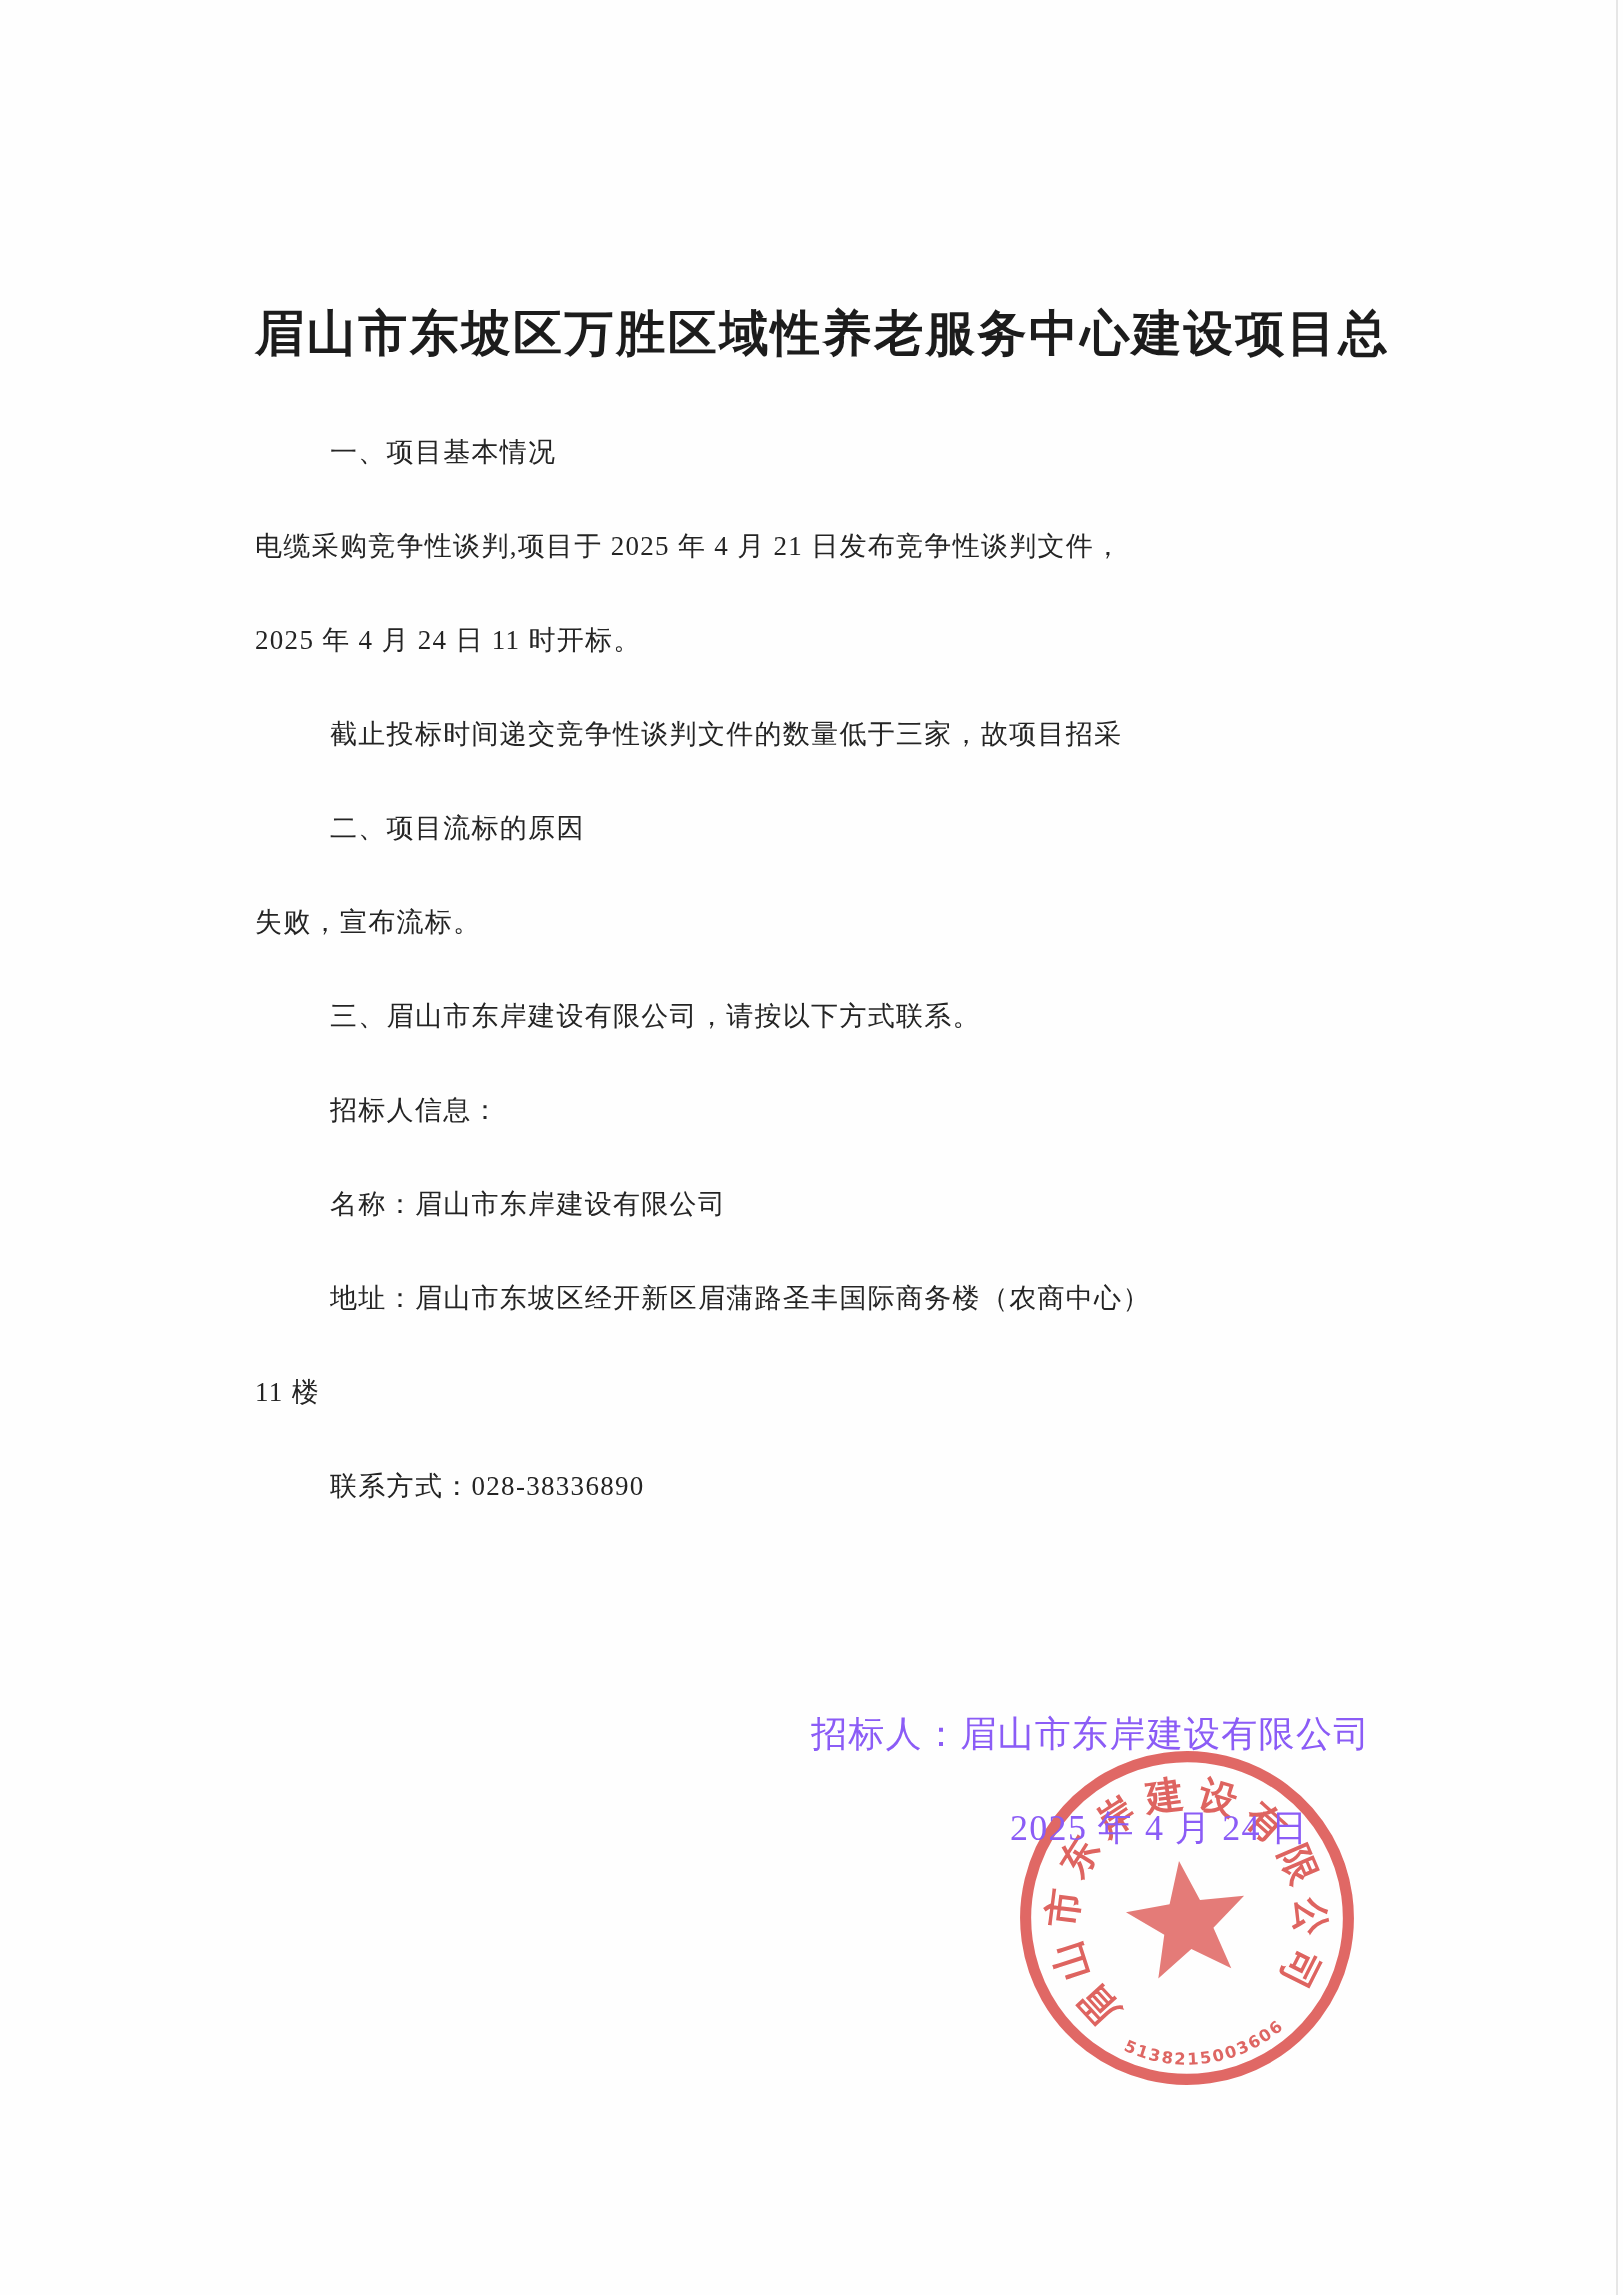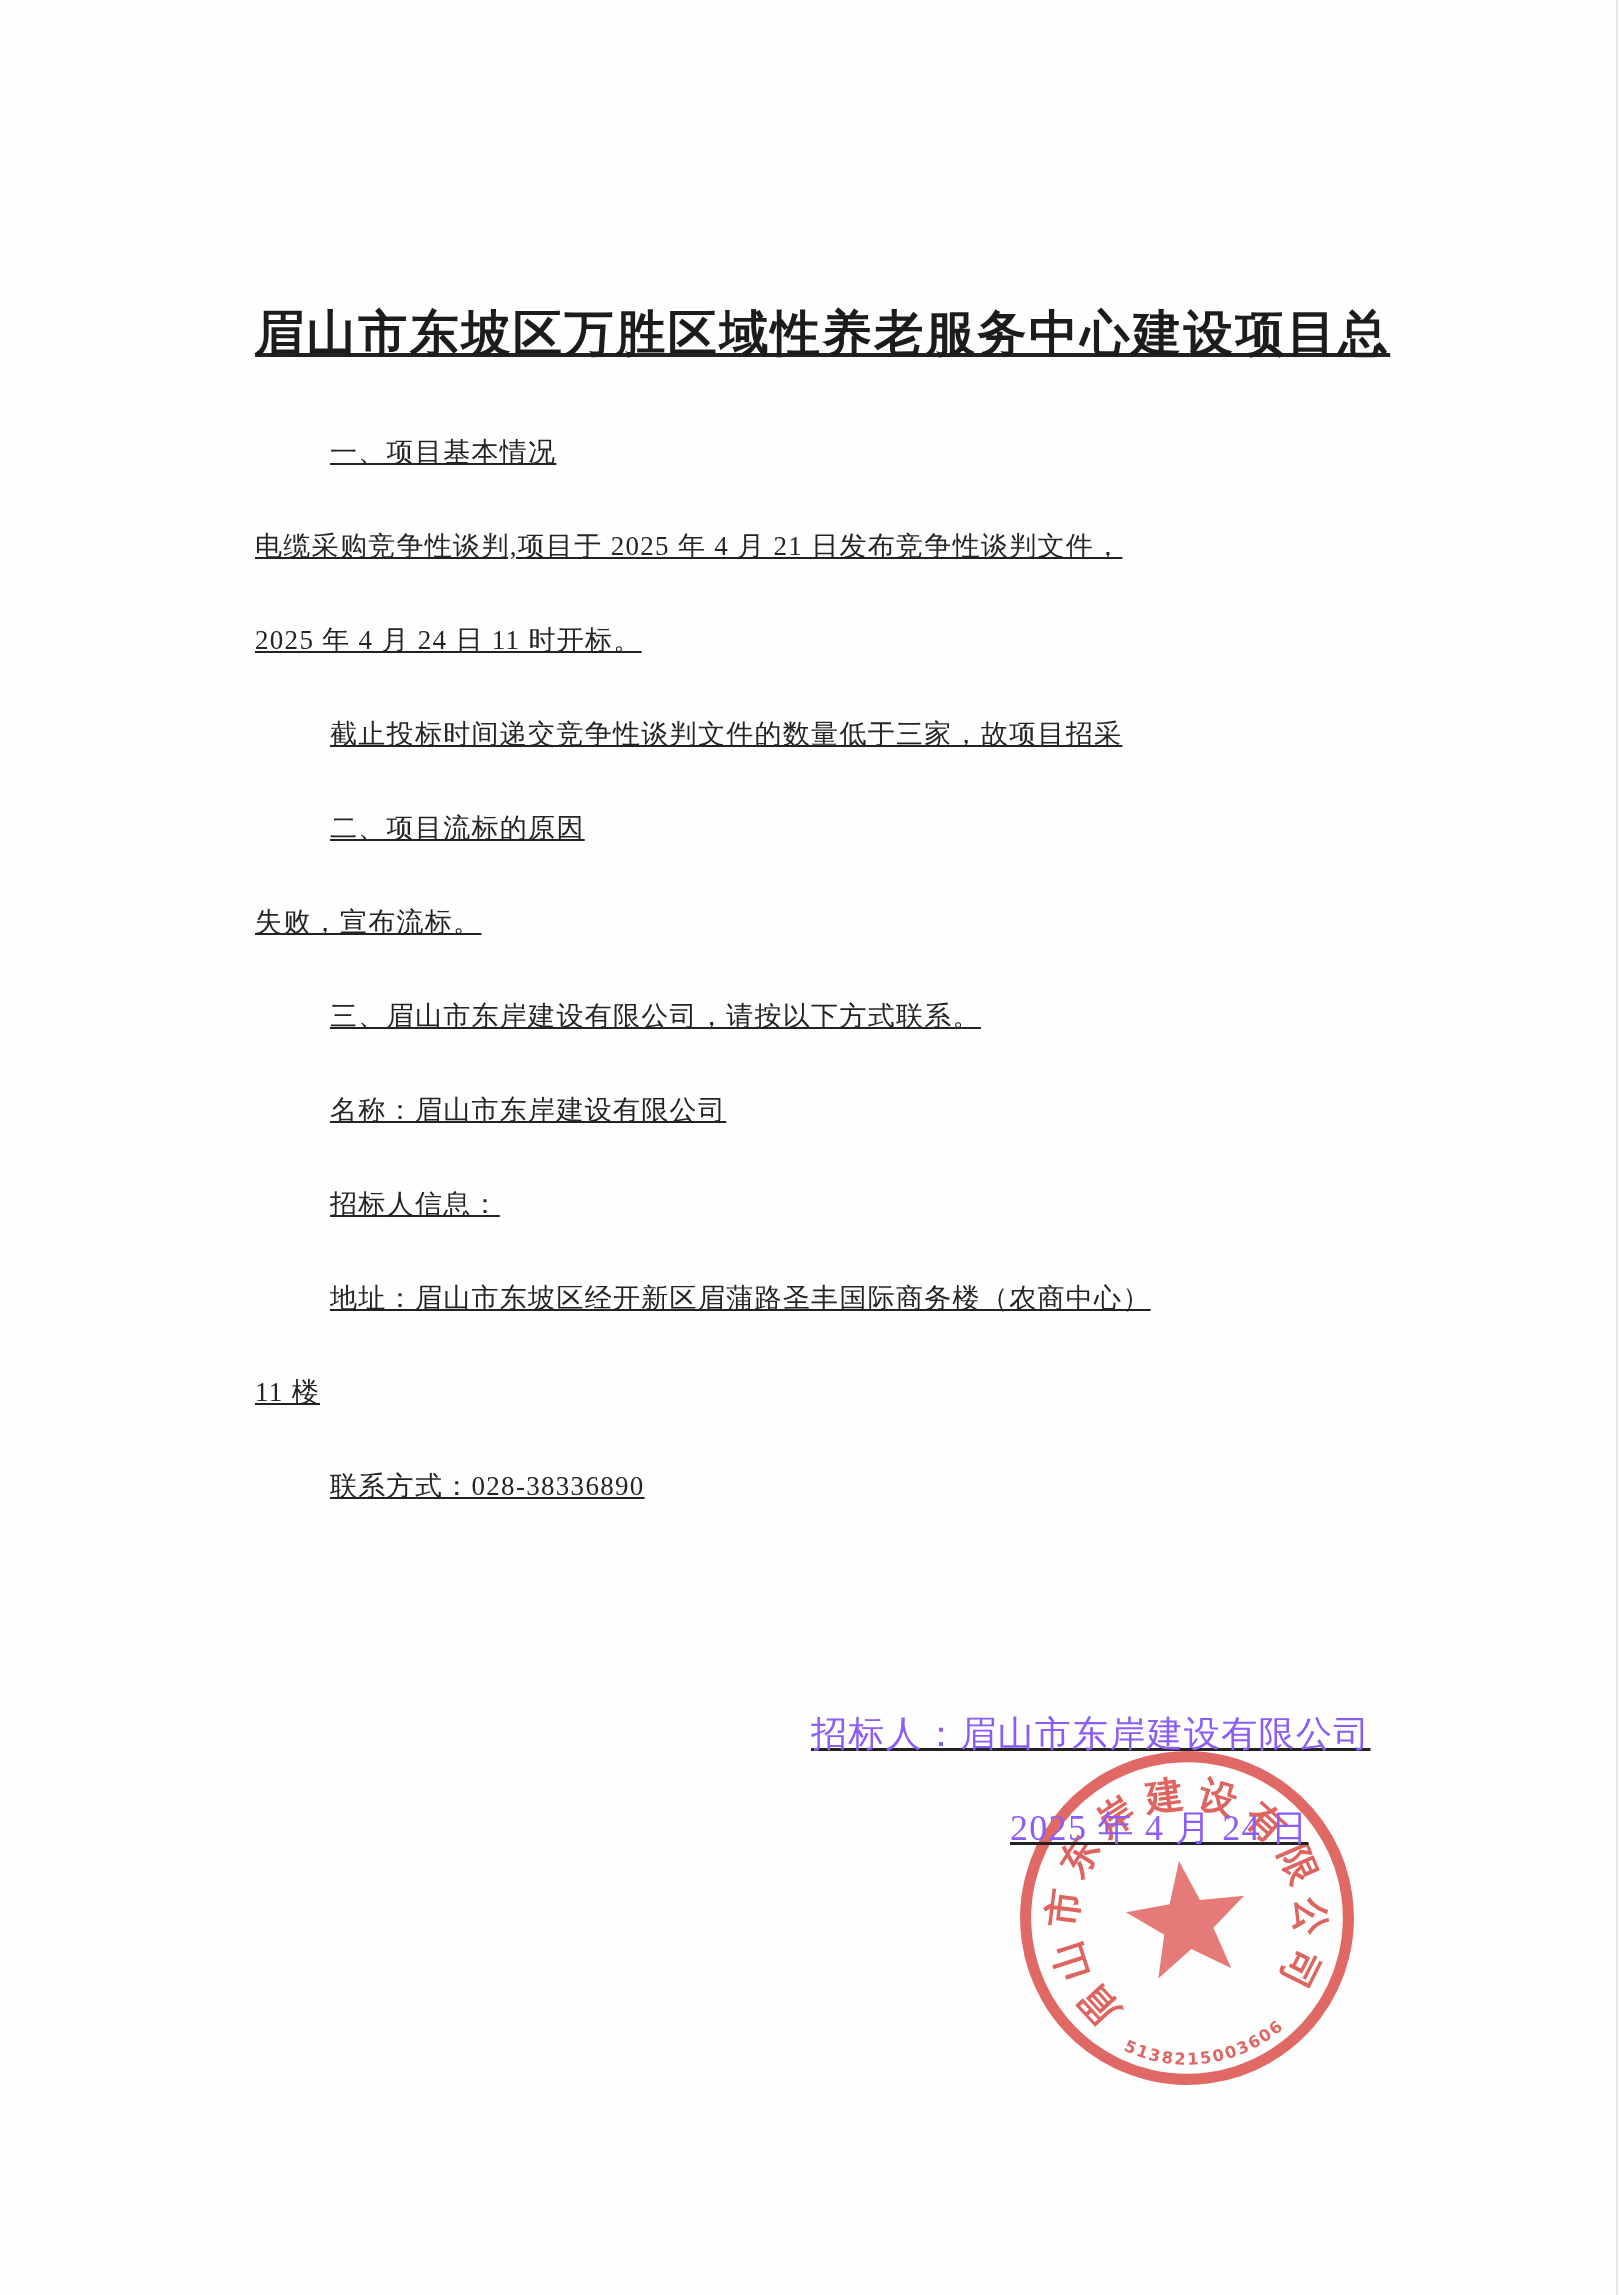--- a/index.html
+++ b/index.html
@@ -26,21 +26,20 @@
     background: #dcdcdc;
     opacity: .7;
   }
   #content {
     position: absolute;
     left: 0;
     top: 0;
     width: 100%;
     padding: 294px 243px 0 255px;
     box-sizing: border-box;
-    text-decoration: underline;
   }
   .title-line {
     text-align: center;
     font-size: 49px;
     font-weight: bold;
     line-height: 80px;
     letter-spacing: 2.6px;
     color: #1c1c1c;
     white-space: nowrap;
   }
@@ -116,22 +115,22 @@
     <div class="title-line">眉山市东坡区万胜区域性养老服务中心建设项目总</div>
 
     <div id="body-block">
       <div class="line ind">一、项目基本情况</div>
       <div class="line">电缆采购竞争性谈判,项目于 2025 年 4 月 21 日发布竞争性谈判文件，</div>
       <div class="line">2025 年 4 月 24 日 11 时开标。</div>
       <div class="line ind">截止投标时间递交竞争性谈判文件的数量低于三家，故项目招采</div>
       <div class="line ind">二、项目流标的原因</div>
       <div class="line">失败，宣布流标。</div>
       <div class="line ind">三、眉山市东岸建设有限公司，请按以下方式联系。</div>
+      <div class="line ind">招标人信息：</div>
       <div class="line ind">名称：眉山市东岸建设有限公司</div>
-      <div class="line ind">招标人信息：</div>
       <div class="line ind">地址：眉山市东坡区经开新区眉蒲路圣丰国际商务楼（农商中心）</div>
       <div class="line">11 楼</div>
       <div class="line ind">联系方式：028-38336890</div>
     </div>
 
     <div id="signature-block">
       <div class="sig-line sig-bidder">招标人：眉山市东岸建设有限公司</div>
       <div class="sig-line sig-date">2025 年 4 月 24 日</div>
     </div>
   </div>

